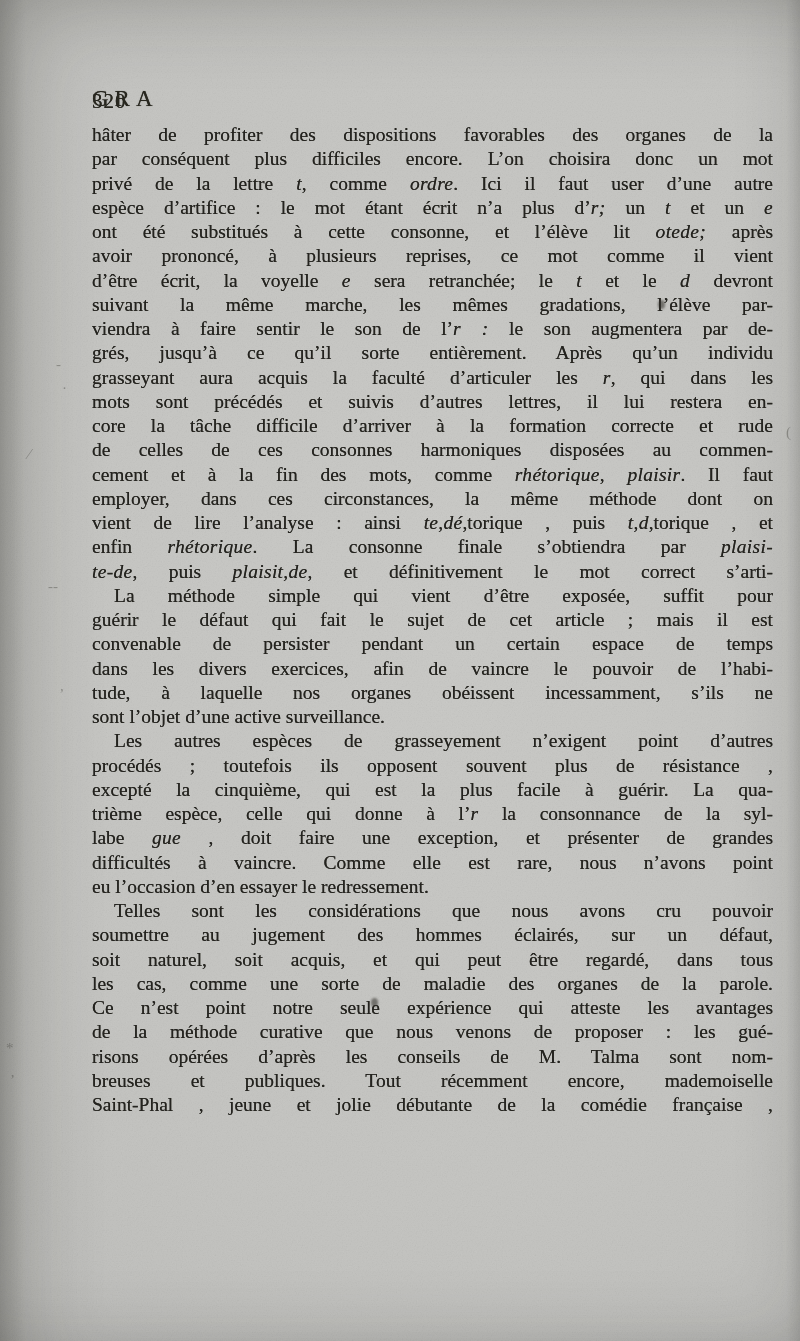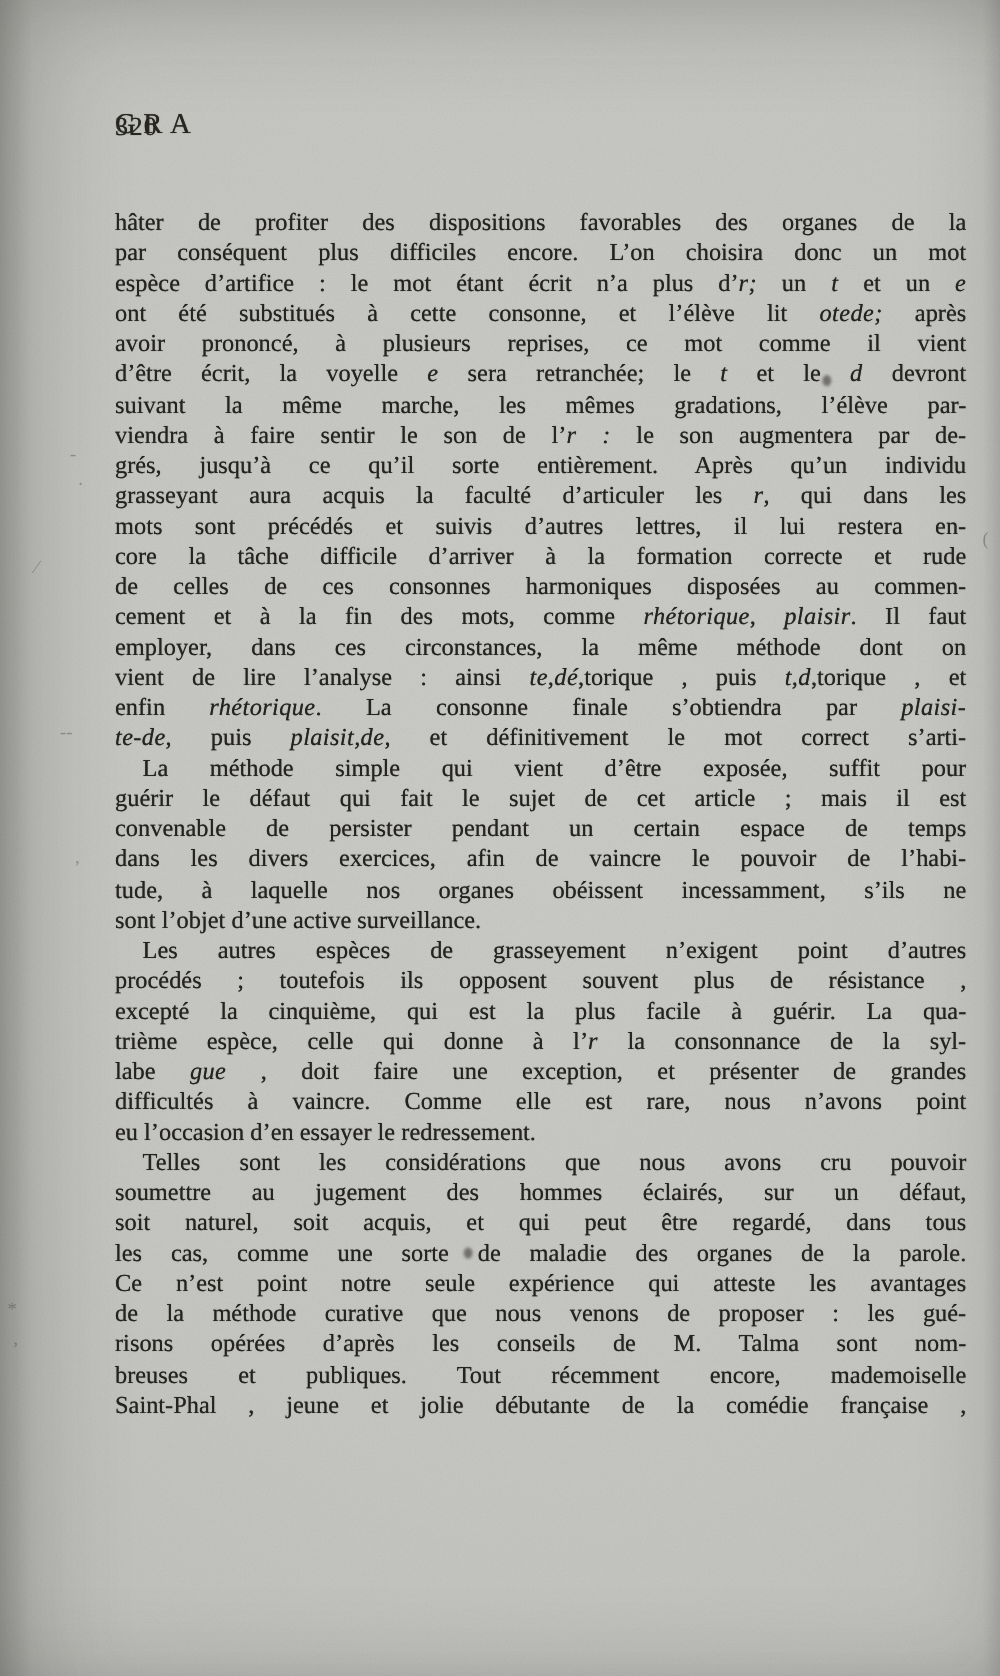--- a/index.html
+++ b/index.html
@@ -31,21 +31,20 @@
   }
   .head {
     position: absolute; left: 0; right: 68px; top: 0; 
     font-size: 23px; letter-spacing: 6px; color: #28271f;
     text-shadow: 0 0 0.7px rgba(35,35,28,0.9);
   }
   .text-block {
     position: absolute; left: 92px; top: 123px; width: 681px;
     font-size: 19.5px; line-height: 24.25px;
     text-shadow: 0 0 0.6px rgba(35,35,28,0.8);
-    margin-top: 44px;
   }
   .line { text-align: justify; text-align-last: justify; }
   .line.end { text-align-last: left; }
   .line.indent { text-indent: 22px; }
   .line i { font-style: italic; letter-spacing: 0.3px; }
   .artifact {
     position: absolute; color: #3a3a34; opacity: 0.38;
     font-size: 15px; pointer-events: none;
     filter: blur(0.4px);
   }
@@ -70,20 +69,21 @@
   <div class="vignette"></div>
 
   <header class="running-header">
     <span class="pagenum">320</span>
     <span class="head">GRA</span>
   </header>
 
   <main class="text-block" id="textBlock">
       <div class="line"><span>hâter de profiter des dispositions favorables des organes de la</span></div>
       <div class="line"><span>par conséquent plus difficiles encore. L’on choisira donc un mot</span></div>
+      <div class="line"><span>privé de la lettre </span><i>t</i><span>, comme </span><i>ordre</i><span>. Ici il faut user d’une autre</span></div>
       <div class="line"><span>espèce d’artifice : le mot étant écrit n’a plus d’</span><i>r;</i><span> un </span><i>t</i><span> et un </span><i>e</i></div>
       <div class="line"><span>ont été substitués à cette consonne, et l’élève lit </span><i>otede;</i><span> après</span></div>
       <div class="line"><span>avoir prononcé, à plusieurs reprises, ce mot comme il vient</span></div>
       <div class="line"><span>d’être écrit, la voyelle </span><i>e</i><span> sera retranchée; le </span><i>t</i><span> et le </span><i>d</i><span> devront</span></div>
       <div class="line"><span>suivant la même marche, les mêmes gradations, l’élève par-</span></div>
       <div class="line"><span>viendra à faire sentir le son de l’</span><i>r :</i><span> le son augmentera par de-</span></div>
       <div class="line"><span>grés, jusqu’à ce qu’il sorte entièrement. Après qu’un individu</span></div>
       <div class="line"><span>grasseyant aura acquis la faculté d’articuler les </span><i>r</i><span>, qui dans les</span></div>
       <div class="line"><span>mots sont précédés et suivis d’autres lettres, il lui restera en-</span></div>
       <div class="line"><span>core la tâche difficile d’arriver à la formation correcte et rude</span></div>

